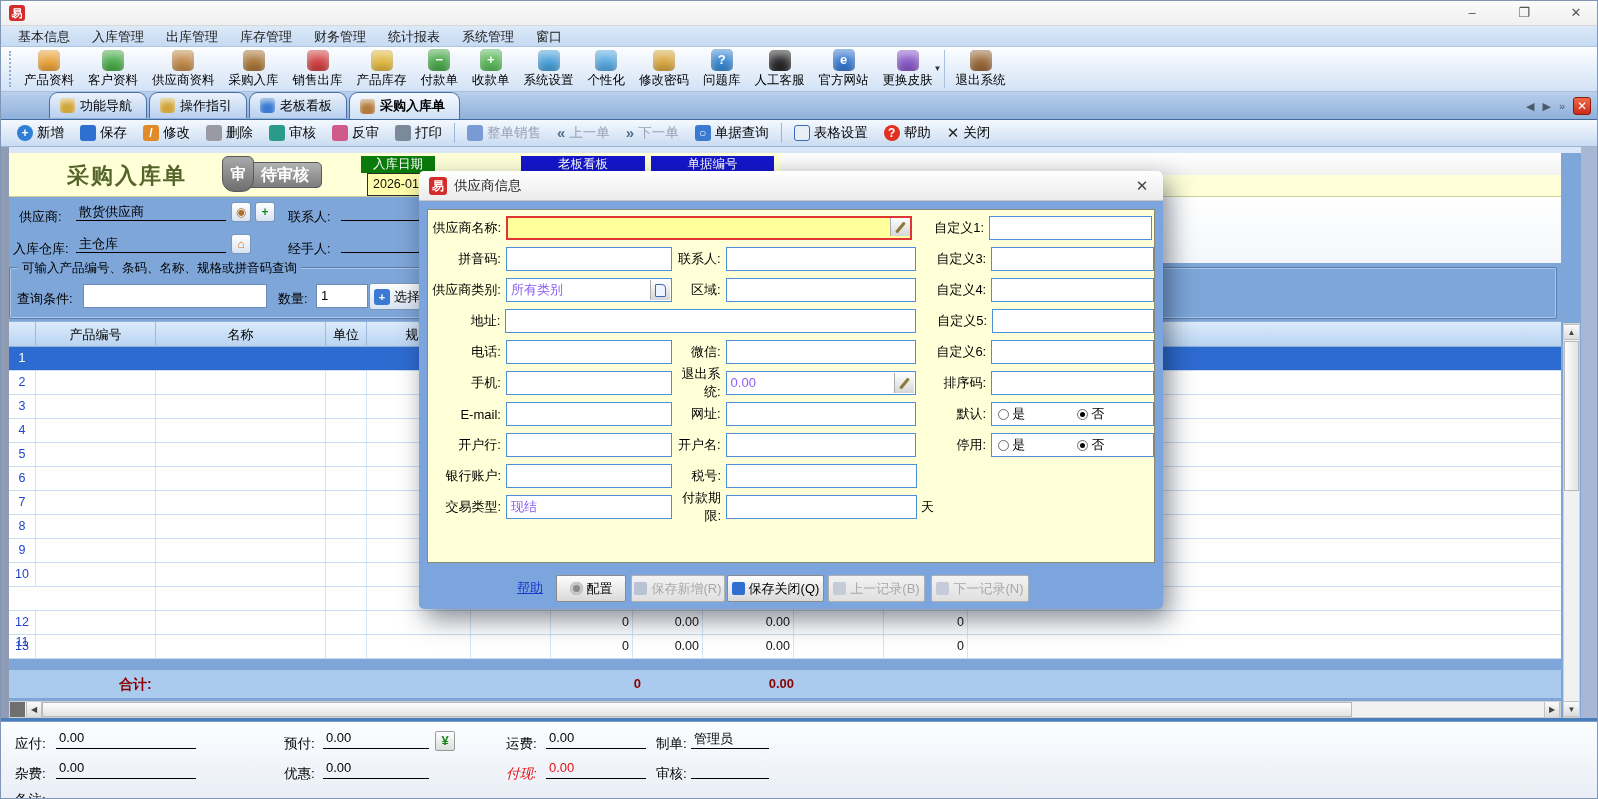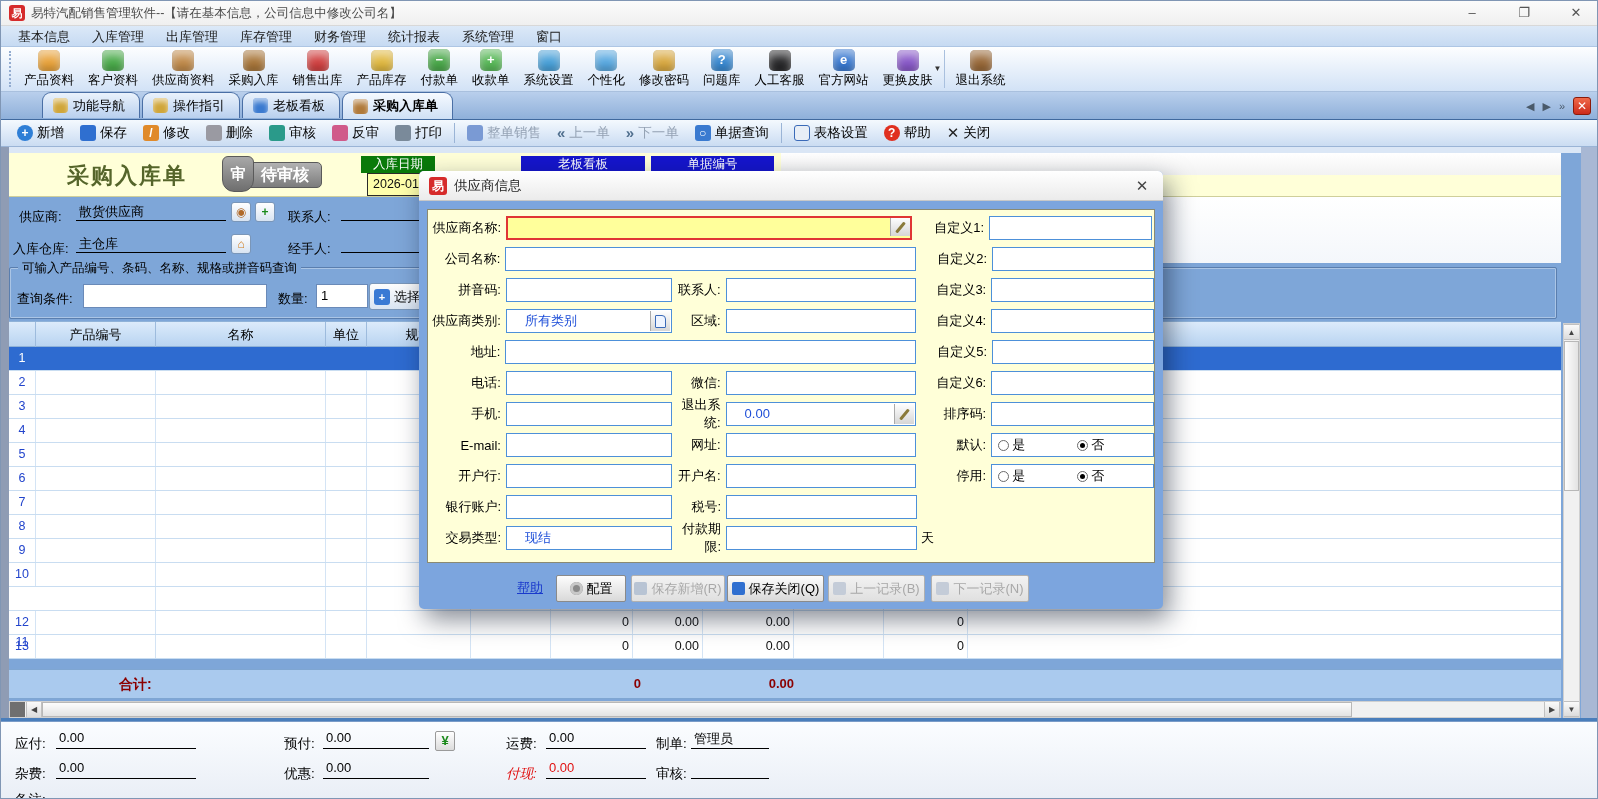--- a/index.html
+++ b/index.html
@@ -17,21 +17,21 @@
   
   .toolbar{position:absolute;left:0;top:46px;width:100%;height:45px;background:linear-gradient(#fdfeff,#d2e2f6);border-bottom:1px solid #a9c0de;display:flex;align-items:center;padding-left:8px;}
   .grip{width:3px;height:36px;border-left:2px dotted #93acd0;margin-right:5px;}
   .tbi{display:flex;flex-direction:column;align-items:center;justify-content:center;padding:2px 7px;height:43px;position:relative;}
   .tbi .ic{width:22px;height:22px;border-radius:5px;margin-bottom:1px;box-shadow:inset 0 6px 8px rgba(255,255,255,.55),inset 0 -4px 6px rgba(0,0,0,.2);color:#fff;font-weight:bold;font-size:13px;text-align:center;line-height:22px;}
   .tbi .lb{font-size:12.5px;color:#000;white-space:nowrap;}
   .caret{font-size:8px;color:#333;position:absolute;right:-2px;top:16px;}
   .tsep{width:1px;height:38px;background:#a9c0de;margin:0 4px;}
   
   .tabbar{position:absolute;left:0;top:91px;width:100%;height:28px;background:linear-gradient(#b9cfec,#8fb0da);border-bottom:1px solid #40699e;}
-  .tabs{position:absolute;left:4px;bottom:0;display:flex;padding-left:37px;}
+  .tabs{position:absolute;left:11px;bottom:0;display:flex;padding-left:37px;}
   .tab{height:26px;display:flex;align-items:center;gap:5px;padding:0 14px 0 10px;border:1px solid #4a6fa5;border-bottom:none;border-radius:9px 9px 0 0;background:linear-gradient(#eaf2fc,#b9d0ee);margin-right:2px;font-size:13px;color:#000;}
   .tab.active{background:linear-gradient(#f6faff,#cfe0f5);font-weight:bold;height:27px;}
   .tab .tic{width:15px;height:15px;border-radius:4px;box-shadow:inset 0 4px 5px rgba(255,255,255,.6);}
   .tabctrl{position:absolute;right:6px;top:5px;display:flex;align-items:center;gap:8px;}
   .tarrow{color:#4a5a6a;font-size:11px;}
   .tclose{width:18px;height:18px;background:linear-gradient(#f06a4a,#cc2a1a);border:1px solid #8a1a0a;border-radius:3px;color:#fff;font-weight:bold;font-size:12px;text-align:center;line-height:16px;}
   
   .dtbar{position:absolute;left:0;top:119px;width:100%;height:27px;background:linear-gradient(#f4f9fe,#cadcf2);border-bottom:1px solid #9ab4d6;display:flex;align-items:center;padding-left:8px;}
   .dti{display:flex;align-items:center;gap:4px;padding:0 8px;font-size:13.5px;color:#000;height:27px;}
   .dti.dis{color:#94a2b4;}
@@ -96,21 +96,21 @@
   .dlg{position:absolute;left:418px;top:170px;width:744px;height:438px;border-radius:5px;box-shadow:6px 10px 26px rgba(10,20,40,.5);z-index:50;background:#7CA5DE;}
   .dlg-title{position:absolute;left:0;top:0;width:100%;height:30px;background:linear-gradient(#ffffff,#ebebeb);border-bottom:1px solid #c8c8c8;border-radius:5px 5px 0 0;display:flex;align-items:center;}
   .dlg-title .app-icon{width:18px;height:18px;line-height:18px;font-size:12px;margin:0 7px 0 10px;}
   .dlg-title .t{font-size:13.5px;color:#222;}
   .dlg-x{position:absolute;right:12px;top:6px;width:18px;height:18px;color:#444;font-size:15px;text-align:center;line-height:18px;}
   .dlg-body{position:absolute;left:8px;top:38px;width:728px;height:354px;background:#FFFFD8;border:1px solid #8a8a72;padding-top:6px;}
   .drow{position:relative;height:24px;margin-bottom:7px;display:flex;align-items:center;}
   .dl1{width:78px;text-align:right;padding-right:5px;font-size:13px;color:#000;}
   .dl2{width:54px;text-align:right;padding-right:5px;font-size:13px;color:#000;}
   .dl3{width:65px;text-align:right;padding-right:5px;font-size:13px;color:#000;}
-  .din{height:24px;border:1px solid #4d90d9;background:#fff;position:relative;font-size:13px;line-height:22px;padding-left:18px;color:#1d4ed8;}
+  .din{height:24px;border:1px solid #4d90d9;background:#fff;position:relative;font-size:13px;line-height:22px;padding-left:4px;color:#8b5cf6;}
   .din.w-n{width:166px;}.din.w-w{width:413px;}.din.w-m{width:191px;}.din.w-c{width:163px;}
   .din.yellow{background:#FFFF9B;border:2px solid #E03535;width:406px;}
   .gapc3{margin-left:10px;}
   .gapc3w{margin-left:12px;}
   .inbtn{position:absolute;right:1px;top:1px;width:20px;height:20px;background:linear-gradient(#fefefe,#d6d6d6);border-left:1px solid #aaa;display:flex;align-items:center;justify-content:center;}
   .yellow .inbtn{height:18px;top:0;right:0;}
   .pencil{width:3px;height:13px;background:#8a7a3a;transform:rotate(40deg);border-radius:1px;}
   .bookic{width:11px;height:13px;background:#eef4ff;border:1px solid #3a6ab8;border-radius:1px 4px 1px 1px;}
   .radiobox{width:163px;height:24px;border:1px solid #4d90d9;background:#fff;display:flex;align-items:center;font-size:13px;}
   .radio{width:11px;height:11px;border:1px solid #6a6a6a;border-radius:50%;background:#fff;display:inline-block;margin:0 3px 0 0;position:relative;}
@@ -123,21 +123,20 @@
   .dbtn.dis{color:#a8a8a8;background:linear-gradient(#f2f2f2,#e0e0e0);border-color:#b0b0b0;}
   .dbtn .mi-ic{width:13px;height:13px;border-radius:2px;}
 </style>
 </head>
 <body>
 
 <div id="win">
 
   <div class="titlebar">
     <div class="app-icon">易</div>
-    <div class="title-text">易特汽配销售管理软件--【请在基本信息，公司信息中修改公司名】</div>
     <div class="win-btns">
       <div class="win-btn">–</div>
       <div class="win-btn">❐</div>
       <div class="win-btn">✕</div>
     </div>
   </div>
 
   <div class="menubar" id="menubar">
       <div class="mi">基本信息</div>
       <div class="mi">入库管理</div>
@@ -589,26 +588,20 @@
     </div>
     <div class="dlg-body" id="dlgbody">
         <div class="drow">
           <div class="dl1">供应商名称:</div>
           <div class="din yellow">
             <div class="inbtn">
               <div class="pencil"></div>
             </div>
           </div>
           <div class="dl3 gapc3w">自定义1:</div>
-          <div class="din w-c"></div>
-        </div>
-        <div class="drow">
-          <div class="dl1">公司名称:</div>
-          <div class="din w-w"></div>
-          <div class="dl3 gapc3w">自定义2:</div>
           <div class="din w-c"></div>
         </div>
         <div class="drow">
           <div class="dl1">拼音码:</div>
           <div class="din w-n"></div>
           <div class="dl2">联系人:</div>
           <div class="din w-m"></div>
           <div class="dl3 gapc3">自定义3:</div>
           <div class="din w-c"></div>
         </div>

